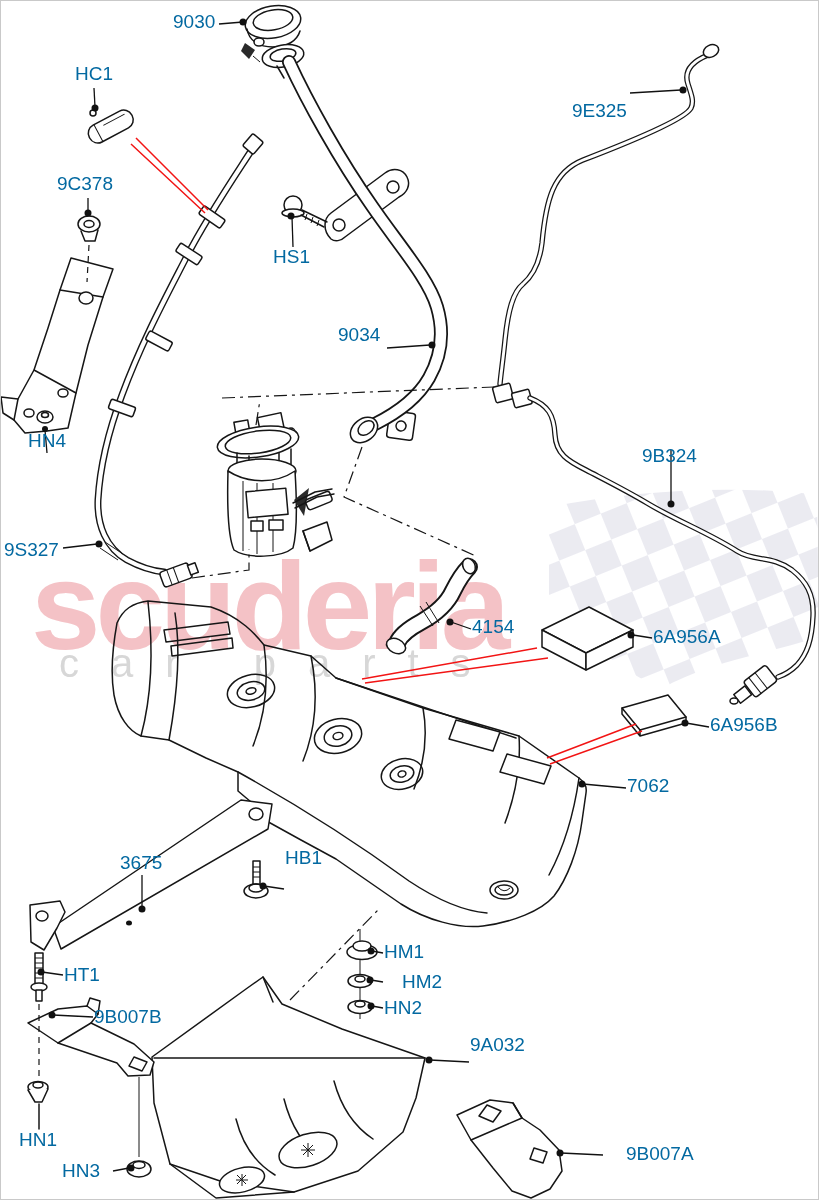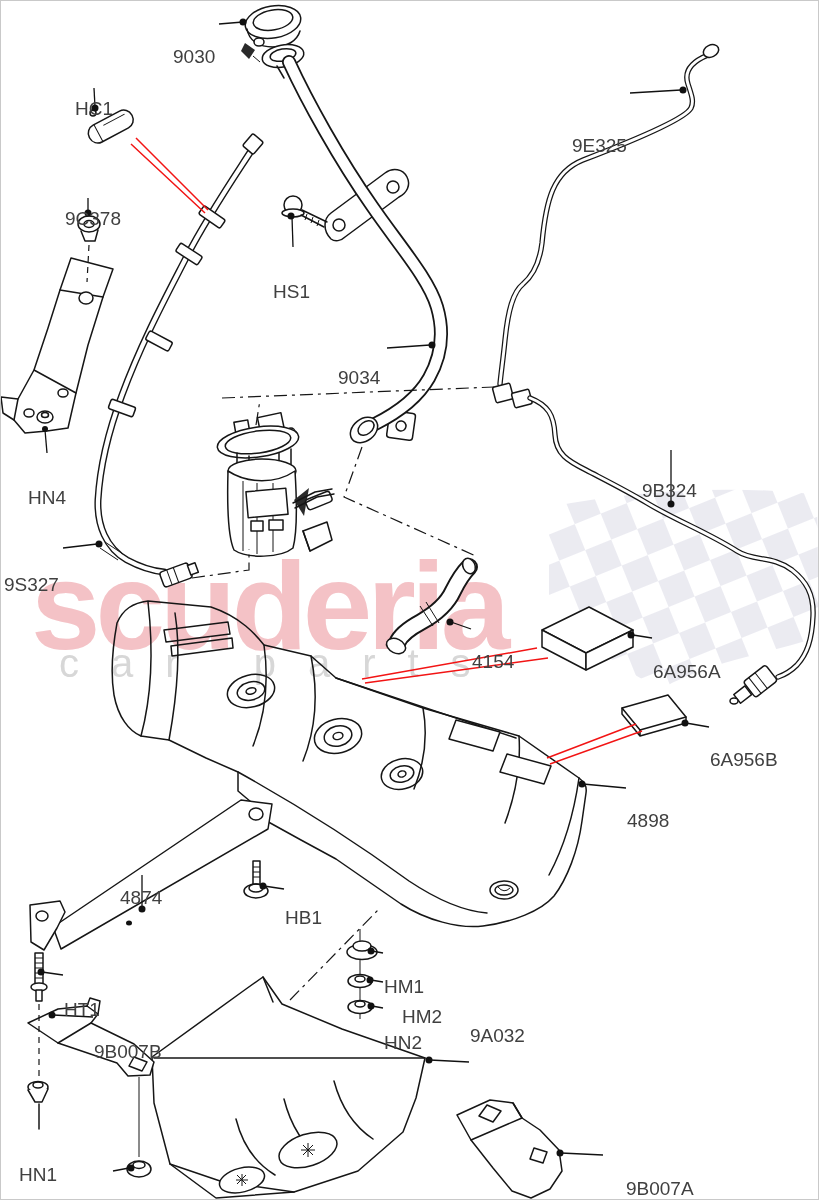--- a/index.html
+++ b/index.html
@@ -21,22 +21,22 @@
   .o16{stroke:#161616;stroke-width:18;fill:none;stroke-linecap:round;}
   .i16{stroke:#ffffff;stroke-width:14;fill:none;stroke-linecap:round;}
   .ld{stroke:#111111;stroke-width:1.3;fill:none;}
   .dot{fill:#111111;stroke:none;}
   .red{stroke:#f21414;stroke-width:1.5;fill:none;}
   .dd{stroke:#161616;stroke-width:1.2;fill:none;stroke-dasharray:13 5 3 5;}
   .dsh{stroke:#161616;stroke-width:1.2;fill:none;stroke-dasharray:6 5;}
   .thin{stroke:#161616;stroke-width:1;fill:none;}
   .dark{fill:#2a2a2a;stroke:none;}
   .lbl{
-    position:absolute;font-size:19px;line-height:1;color:#404040;
-    white-space:nowrap;letter-spacing:0px;cursor:pointer;margin-top:35px;
+    position:absolute;font-size:19px;line-height:1;color:#0369a1;
+    white-space:nowrap;letter-spacing:0px;cursor:pointer;
   }
   .wm-big{font-weight:bold;font-size:125px;letter-spacing:-5px;fill:#f4c2c6;}
   .wm-sub{font-size:40px;letter-spacing:32px;fill:#d7d7d7;}
 </style>
 </head>
 <body>
 
 <div class="stage">
 <svg width="819" height="1200" viewBox="0 0 819 1200">
   <defs>
@@ -382,36 +382,36 @@
     <path class="ld" d="M468,1061 L429,1059"></path>
         <circle class="dot" cx="428" cy="1059" r="3.5"></circle>
     <path class="ld" d="M602,1154 L560,1152"></path>
         <circle class="dot" cx="559" cy="1152" r="3.5"></circle>
   </g>
 </svg>
 
 <div>
   <div class="lbl" style="left:172px;top:11px">9030</div>
   <div class="lbl" style="left:74px;top:63px">HC1</div>
-  <div class="lbl" style="left:64px;top:173px">9C378</div>
+  <div class="lbl" style="left:56px;top:173px">9C378</div>
   <div class="lbl" style="left:272px;top:246px">HS1</div>
-  <div class="lbl" style="left:337px;top:332px">9034</div>
+  <div class="lbl" style="left:337px;top:324px">9034</div>
   <div class="lbl" style="left:571px;top:100px">9E325</div>
   <div class="lbl" style="left:641px;top:445px">9B324</div>
-  <div class="lbl" style="left:27px;top:452px">HN4</div>
+  <div class="lbl" style="left:27px;top:430px">HN4</div>
   <div class="lbl" style="left:3px;top:539px">9S327</div>
   <div class="lbl" style="left:471px;top:616px">4154</div>
   <div class="lbl" style="left:652px;top:626px">6A956A</div>
   <div class="lbl" style="left:709px;top:714px">6A956B</div>
-  <div class="lbl" style="left:626px;top:775px">4898</div>
-  <div class="lbl" style="left:119px;top:852px">4874</div>
-  <div class="lbl" style="left:284px;top:872px">HB1</div>
+  <div class="lbl" style="left:626px;top:775px">7062</div>
+  <div class="lbl" style="left:119px;top:852px">3675</div>
+  <div class="lbl" style="left:284px;top:847px">HB1</div>
   <div class="lbl" style="left:63px;top:964px">HT1</div>
   <div class="lbl" style="left:93px;top:1006px">9B007B</div>
   <div class="lbl" style="left:18px;top:1129px">HN1</div>
   <div class="lbl" style="left:61px;top:1160px">HN3</div>
   <div class="lbl" style="left:383px;top:941px">HM1</div>
   <div class="lbl" style="left:401px;top:971px">HM2</div>
   <div class="lbl" style="left:383px;top:997px">HN2</div>
-  <div class="lbl" style="left:469px;top:990px">9A032</div>
+  <div class="lbl" style="left:469px;top:1034px">9A032</div>
   <div class="lbl" style="left:625px;top:1143px">9B007A</div>
 </div>
 </div>
 
 </body></html>

